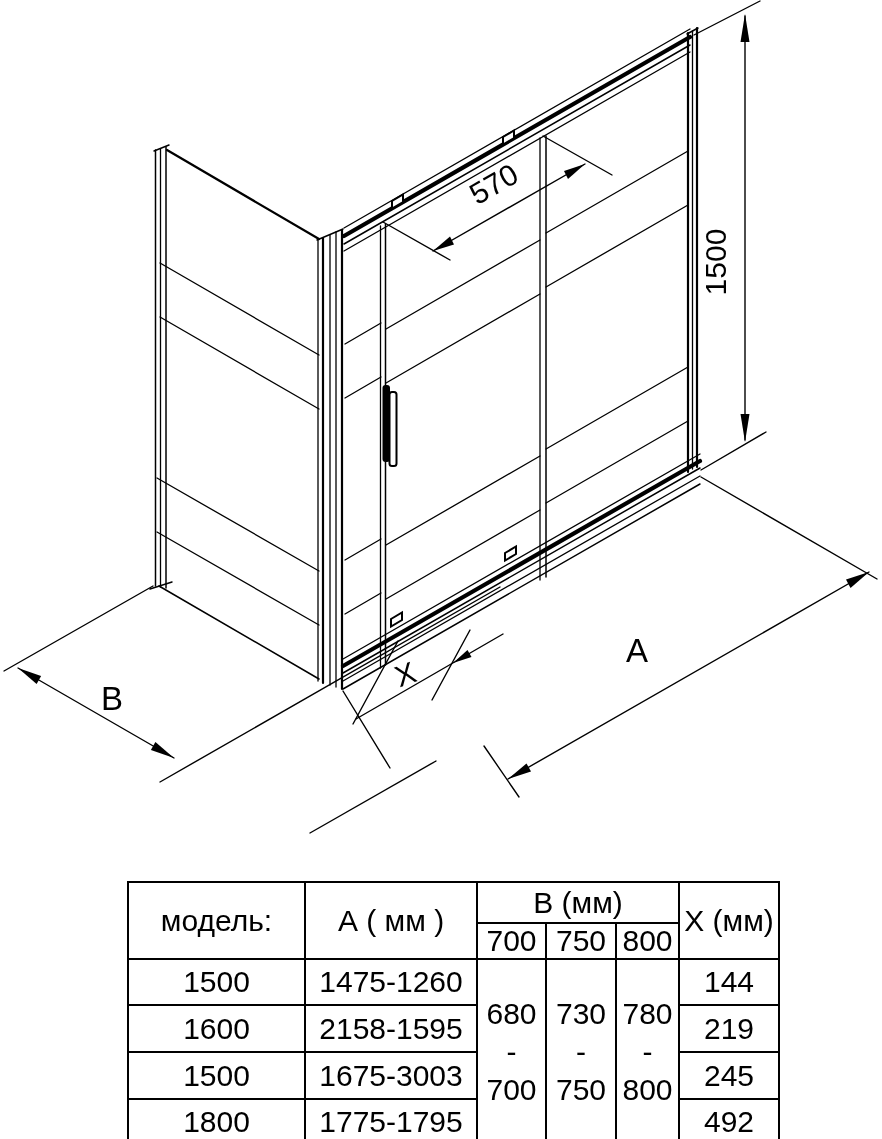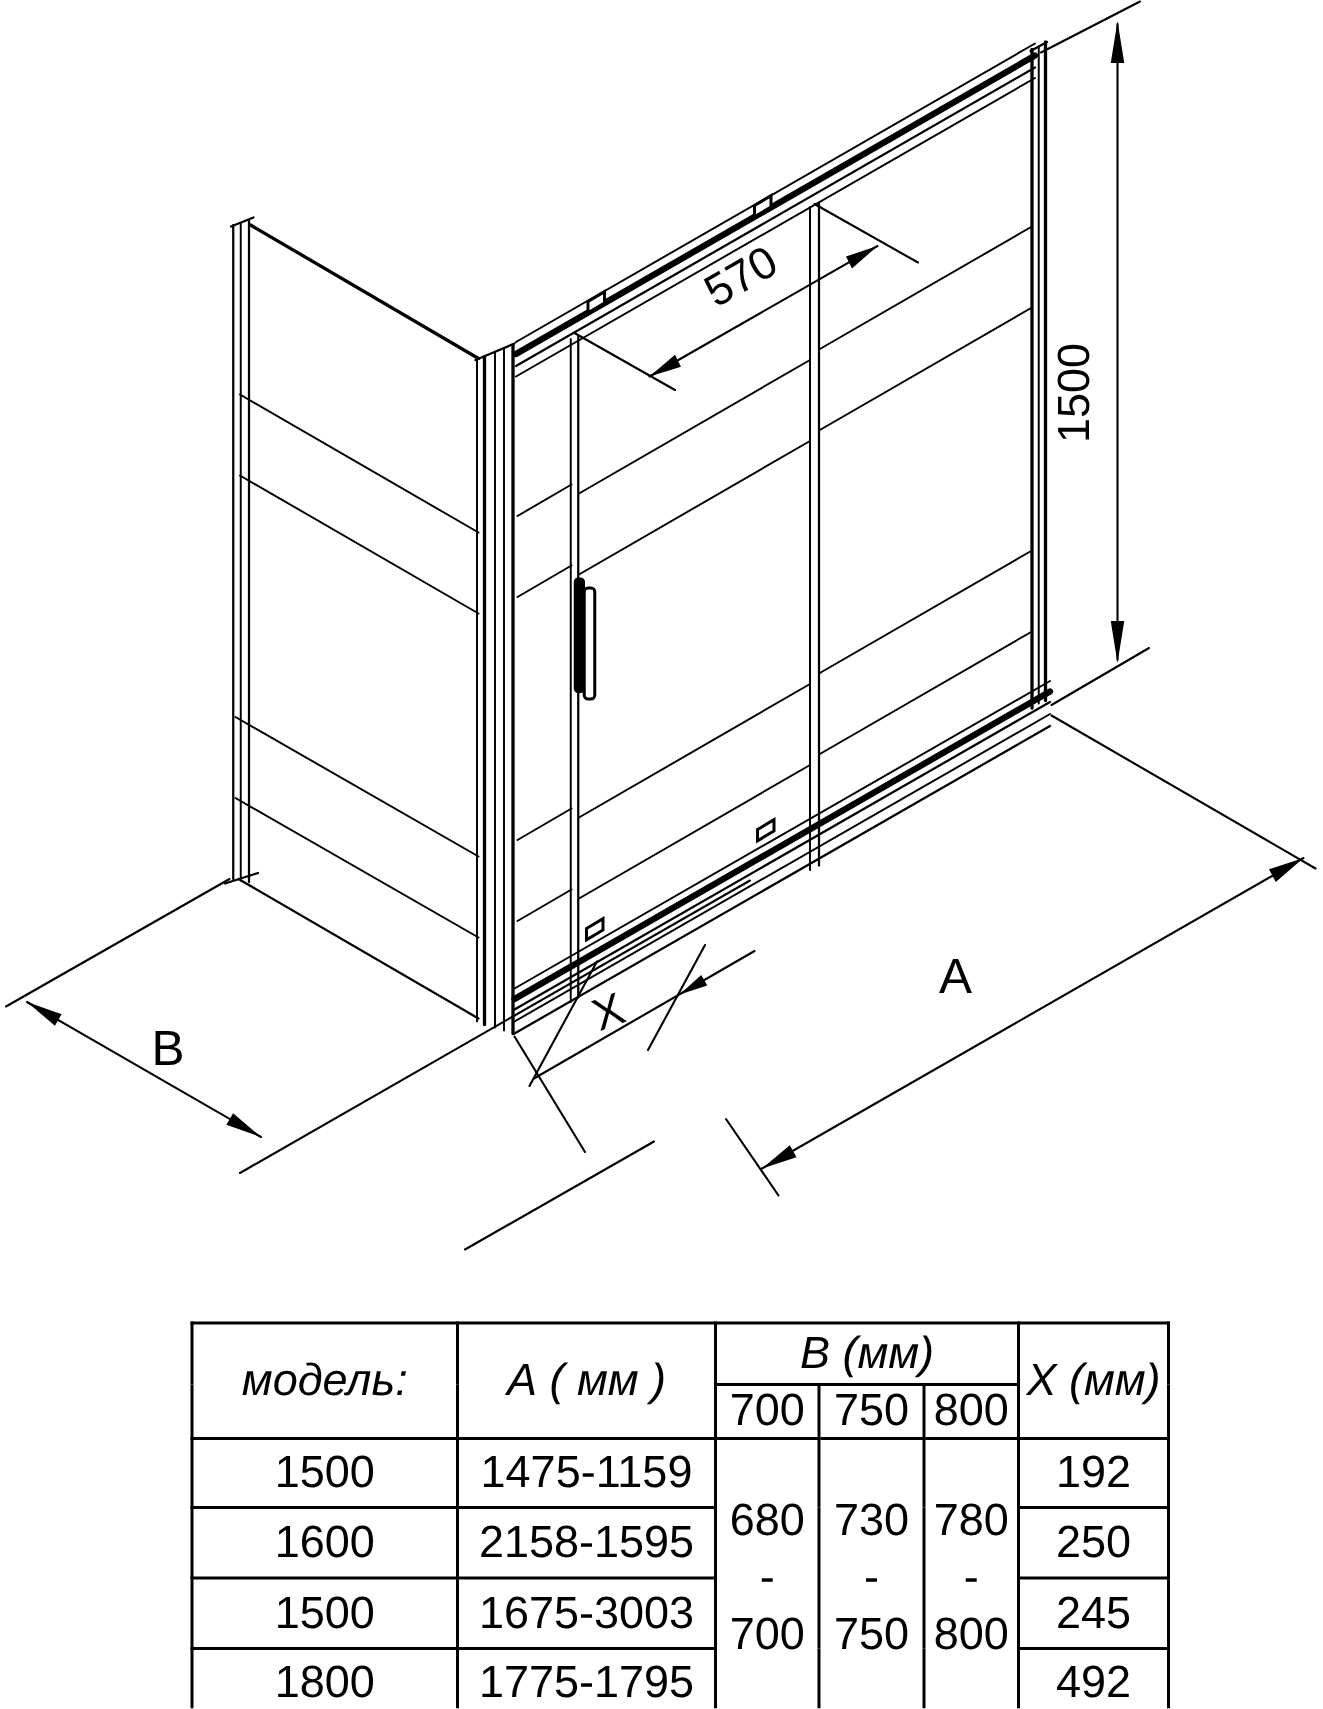--- a/index.html
+++ b/index.html
@@ -14,21 +14,21 @@
   svg .head{fill:#000;stroke:none;}
   svg .clip{fill:#fff;stroke:#000;stroke-width:2;}
   svg text{font-family:"Liberation Sans", sans-serif;fill:#000;}
   .dimtext{font-size:30px;}
   .dimtext-big{font-size:33px;}
 
   table.spec{position:absolute;left:127px;top:881px;border-collapse:collapse;table-layout:fixed;
              background:#fff;}
   table.spec td,table.spec th{border:2px solid #000;text-align:center;vertical-align:middle;
              font-weight:normal;font-size:30px;padding:0;overflow:hidden;}
-  tr.hr1{height:41px;font-style:italic;} tr.hr2{height:26px;}
+  tr.hr1{height:41px;} tr.hr2{height:26px;}
   tr.dr1{height:46px;} tr.dr2{height:47px;} tr.dr3{height:47px;} tr.dr4{height:46px;}
   td.bcell{line-height:38px;white-space:pre-line;font-size:30px;}
   th.sub{font-size:29px;}
 </style>
 </head>
 <body>
 
 <div class="page">
 
   <svg class="drawing" width="882" height="868" viewBox="0 0 882 868">
@@ -170,36 +170,36 @@
         <th colspan="3">В (мм)</th>
         <th rowspan="2">X (мм)</th>
       </tr>
       <tr class="hr2">
         <th class="sub">700</th>
         <th class="sub">750</th>
         <th class="sub">800</th>
       </tr>
       <tr class="dr1">
         <td>1500</td>
-        <td>1475-1159</td>
+        <td>1475-1260</td>
         <td class="bcell" rowspan="4">680
 -
 700</td>
         <td class="bcell" rowspan="4">730
 -
 750</td>
         <td class="bcell" rowspan="4">780
 -
 800</td>
-        <td>192</td>
+        <td>144</td>
       </tr>
       <tr class="dr2">
         <td>1600</td>
         <td>2158-1595</td>
-        <td>250</td>
+        <td>219</td>
       </tr>
       <tr class="dr3">
         <td>1500</td>
         <td>1675-3003</td>
         <td>245</td>
       </tr>
       <tr class="dr4">
         <td>1800</td>
         <td>1775-1795</td>
         <td>492</td>

